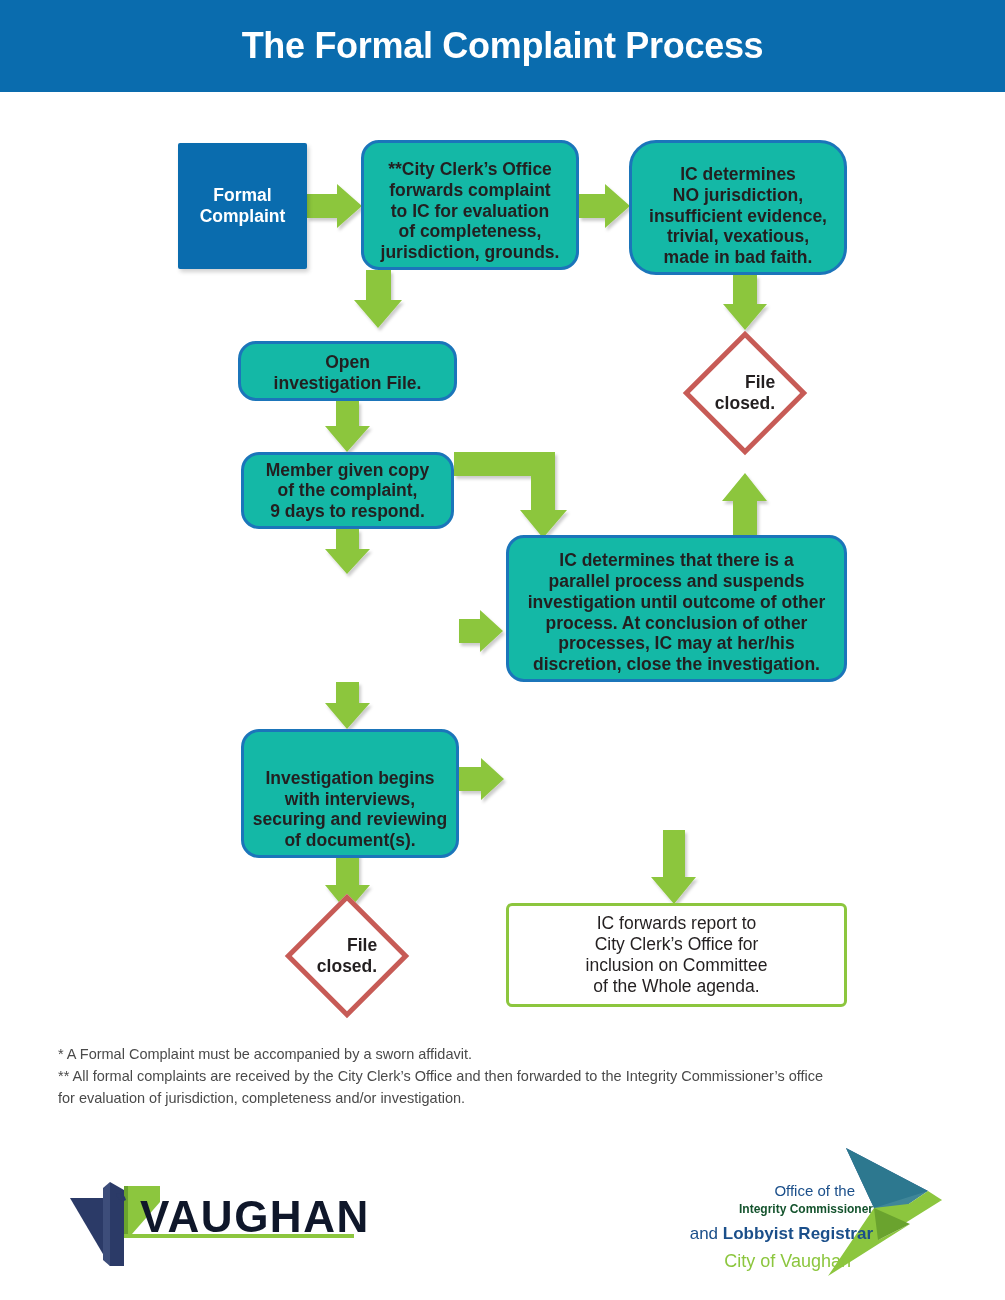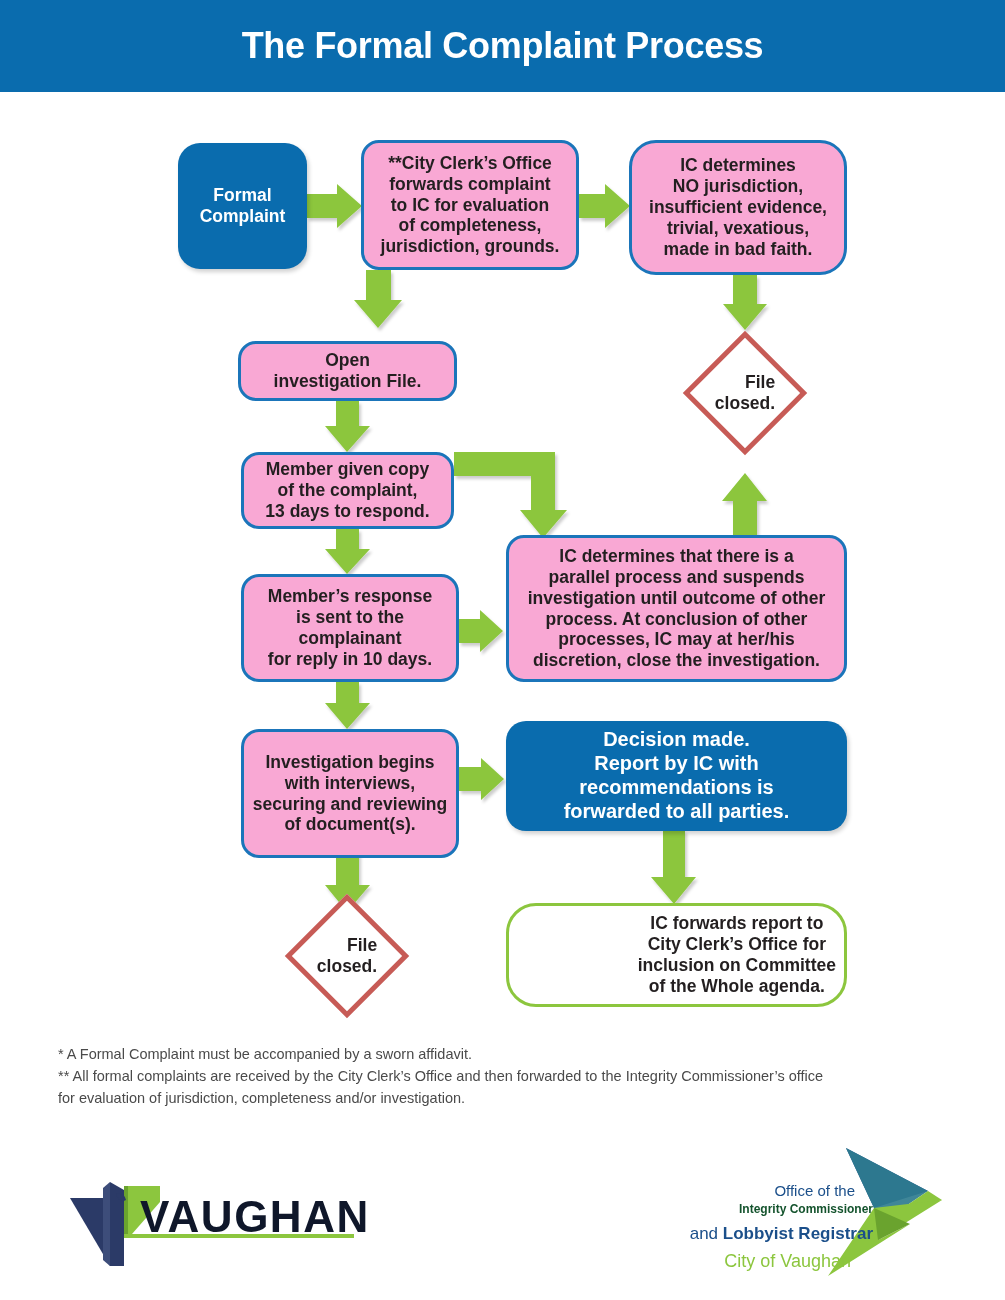--- a/index.html
+++ b/index.html
@@ -63,40 +63,40 @@
   .node .node-text {
     display: block;
     white-space: pre-line;
     line-height: 1.19;
   }
 
   
   .box-outline {
     border: 3px solid #1b75ba;
     border-radius: 18px;
-    background: #f9a8d4;
+    background: #14b8a6;
     font-size: 17.5px;
     font-weight: bold;
     padding: 4px 8px;
+    align-items: flex-end;
   }
   
   .box-outline-green {
     border: 3px solid #8cc63e;
-    border-radius: 30px;
+    border-radius: 6px;
     background: #ffffff;
     font-size: 17.5px;
-    font-weight: bold;
+    font-weight: normal;
     padding: 4px 8px;
     color: #231f20;
-    justify-content: flex-end;
   }
   
   .box-filled {
     background: #0a6cae;
-    border-radius: 22px;
+    border-radius: 2px;
     color: #ffffff;
     font-size: 17.5px;
     font-weight: bold;
     padding: 4px 10px;
     box-shadow: 2px 3px 4px rgba(0,0,0,0.18);
   }
   .box-filled.accent {
     font-size: 20px;
     border-radius: 20px;
   }
@@ -270,52 +270,40 @@
   </div>
 
   <div class="node box-outline" style="left:238px; top:249px; width:219px; height:60px;">
     <span class="node-text">Open
 investigation File.</span>
   </div>
 
   <div class="node box-outline" style="left:241px; top:360px; width:213px; height:77px;">
     <span class="node-text">Member given copy
 of the complaint,
-13 days to respond.</span>
+9 days to respond.</span>
   </div>
 
   <div class="node box-outline" style="left:506px; top:443px; width:341px; height:147px;">
     <span class="node-text">IC determines that there is a
 parallel process and suspends
 investigation until outcome of other
 process. At conclusion of other
 processes, IC may at her/his
 discretion, close the investigation.</span>
   </div>
 
-  <div class="node box-outline" style="left:241px; top:482px; width:218px; height:108px;">
-    <span class="node-text">Member’s response
-is sent to the
-complainant
-for reply in 10 days.</span>
-  </div>
 
   <div class="node box-outline" style="left:241px; top:637px; width:218px; height:129px;">
     <span class="node-text">Investigation begins
 with interviews,
 securing and reviewing
 of document(s).</span>
   </div>
 
-  <div class="node box-filled accent" style="left:506px; top:629px; width:341px; height:110px;">
-    <span class="node-text">Decision made.
-Report by IC with
-recommendations is
-forwarded to all parties.</span>
-  </div>
 
   <div class="diamond" style="left:303px; top:820px; width:88px; height:88px;">
     <div class="dshape"></div>
     <div class="dlabel">File
 closed.</div>
   </div>
 
   <div class="node box-outline-green" style="left:506px; top:811px; width:341px; height:104px;">
     <span class="node-text">IC forwards report to
 City Clerk’s Office for

